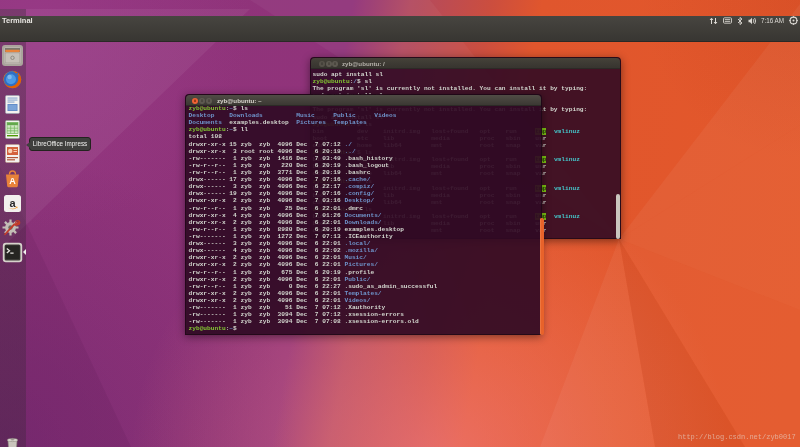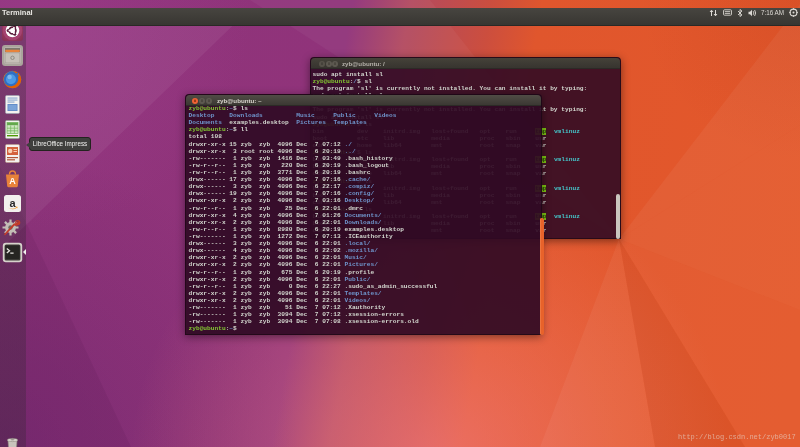--- a/index.html
+++ b/index.html
@@ -1,18 +1,18 @@
 <!DOCTYPE html>
 <html><head><meta charset="utf-8"><title>t</title>
 <style>
 *{margin:0;padding:0;box-sizing:border-box}
 html,body{width:800px;height:447px;overflow:hidden;background:#000;font-family:"Liberation Sans",sans-serif}
 #stage{position:relative;width:800px;height:447px;overflow:hidden}
 #wall{position:absolute;left:0;top:0}
-#topbar{position:absolute;left:0;top:8px;width:800px;height:18px;
+#topbar{position:absolute;left:0;top:16px;width:800px;height:26px;
  background:linear-gradient(#474540,#383632);border-bottom:1px solid #2a2926;z-index:50;
  color:#dcd9d4;font-size:7px}
 #tb-title{position:absolute;left:2px;top:0px;font-weight:bold;color:#e8e6e2;font-size:7.5px}
 #tb-right{position:absolute;right:2px;top:0.5px;display:flex;align-items:center;height:8px}
 #tb-time{font-size:6.3px;color:#dcd9d4}
 #launcher{position:absolute;left:0;top:9px;width:26px;height:438px;
  background:linear-gradient(rgba(58,38,56,0.35),rgba(58,38,56,0.35));z-index:40}
 .tile{position:absolute;left:2px;width:21px;height:21px;border-radius:3px;overflow:hidden}
 #tooltip{position:absolute;left:29px;top:136.5px;width:62px;height:14px;background:#3f3f3d;
  border:1px solid #23231f;border-radius:3px;color:#f2f2f0;font-size:6.3px;line-height:12px;

